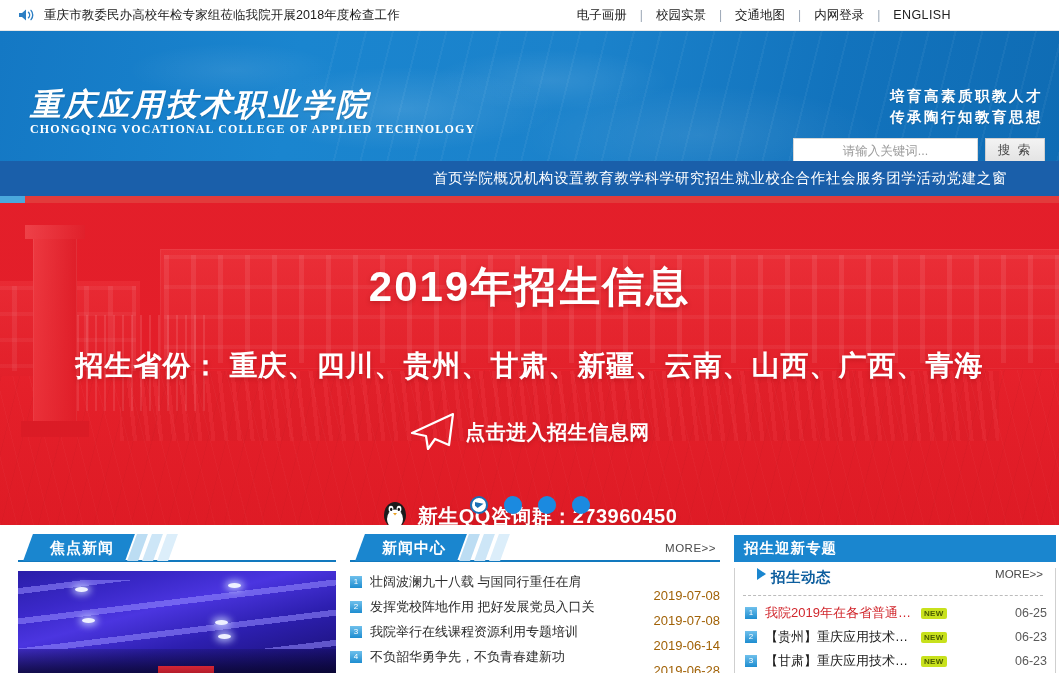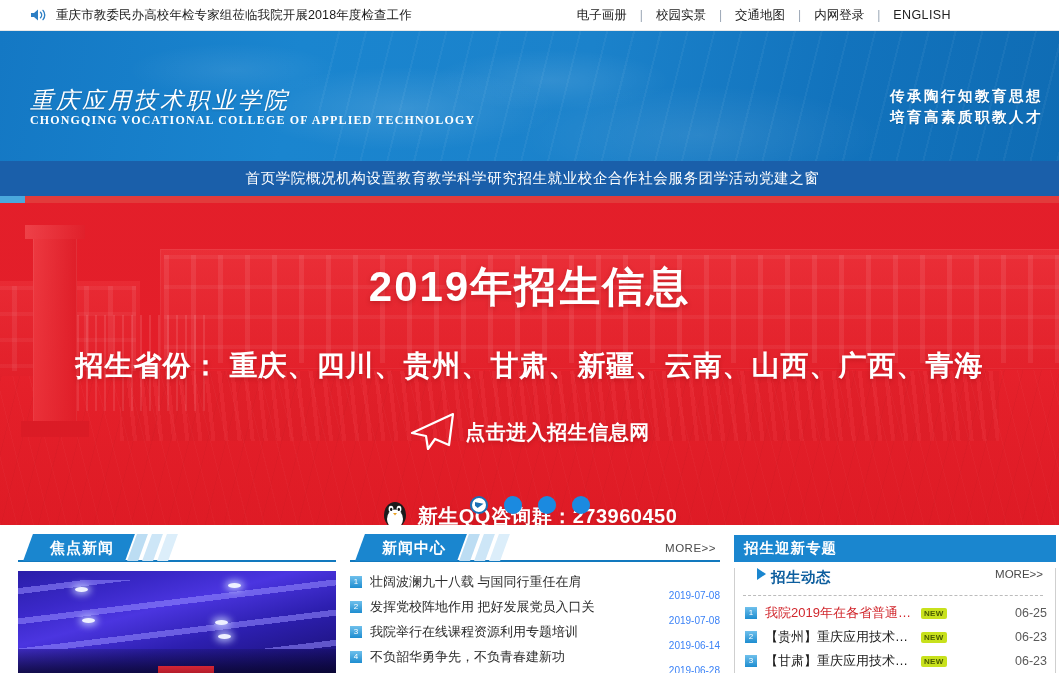--- a/index.html
+++ b/index.html
@@ -12,21 +12,21 @@
   }
 
   
   .topbar {
     height:31px;
     background:#ffffff;
     display:flex;
     align-items:center;
     border-bottom:1px solid #e8e8e8;
   }
-  .topbar-left { display:flex; align-items:center; padding-left:30px; }
+  .topbar-left { display:flex; align-items:center; padding-left:18px; }
   .speaker-icon { width:18px; height:14px; margin-right:8px; position:relative; display:inline-block; }
   .topbar-notice {
     font-size:12.5px;
     color:#1a1a1a;
     white-space:nowrap;
     letter-spacing:0.1px;
   }
   .topbar-right {
     margin-left:auto;
     display:flex;
@@ -80,21 +80,21 @@
     position:absolute; left:50%; top:42%; transform:translate(-50%,-50%);
   }
   .seal-text{
     position:absolute; left:0; right:0; top:60%;
     text-align:center; color:#fff; font-size:8.5px;
     font-weight:bold; letter-spacing:0.6px;
     font-family:"Liberation Serif",serif;
   }
   .logo-names { margin-left:12px; }
   .logo-cn {
-    color:#fff; font-size:23px; font-weight:normal;
+    color:#fff; font-size:31px; font-weight:bold;
     font-family:"Liberation Serif","DejaVu Serif",serif;
     letter-spacing:3px; line-height:1.05;
     text-shadow:0 1px 2px rgba(0,0,0,0.18);
     font-style:italic;
   }
   .logo-en {
     color:#fff; font-size:12px; font-weight:bold;
     letter-spacing:1.15px; 
     font-family:"Liberation Serif",serif;
     white-space:nowrap;
@@ -127,21 +127,21 @@
     cursor:pointer;
     font-family:"Liberation Sans",sans-serif;
   }
 
   
   .nav {
     height:35px; background:#1a5faa;
     display:flex; align-items:center;
     position:relative;
   }
-  .nav-inner{ display:flex; width:100%; padding:0 52px 0 58px; justify-content:center; }
+  .nav-inner{ display:flex; width:100%; padding:0 52px 0 58px; justify-content:flex-end; }
   .nav a {
     color:#fff; font-size:14.5px; text-decoration:none;
     white-space:nowrap; letter-spacing:0.6px;
     line-height:35px;
     font-weight:500;
   }
   .nav-rule { height:7px; background:#e23b3b; position:relative; }
   .nav-rule::before{
     content:""; position:absolute; left:0; top:0; width:25px; height:7px; background:#4aa8dd;
   }
@@ -319,21 +319,21 @@
   .num-badge{
     width:12px; height:12px; flex:none; margin-right:8px;
     background:linear-gradient(#6fc0ec,#1e8dd0);
     color:#fff; font-size:8px; line-height:12px; text-align:center;
     font-family:"Liberation Sans",sans-serif;
   }
   .news-title{
     flex:1; white-space:nowrap; overflow:hidden; text-overflow:ellipsis;
     text-decoration:none; color:#2b2b2b;
   }
-  .news-date{ color:#3b82f6; font-size:10px; margin-left:8px; font-family:"Liberation Sans",sans-serif;margin-top:27px; }
+  .news-date{ color:#a16207; font-size:13px; margin-left:8px; font-family:"Liberation Sans",sans-serif;margin-top:27px; }
 
   .zs-panel{ border:1px solid #cfcfcf; border-top:none; height:140px; }
   .zs-head{
     height:27px; background:#1a86cf; color:#fff;
     font-size:14.5px; font-weight:bold; letter-spacing:1px;
     display:flex; align-items:center; padding-left:10px;
   }
   .zs-sub{
     display:flex; align-items:flex-start; height:28px;
     border-bottom:1px dashed #bcbcbc; margin:6px 12px 0 8px;
@@ -386,22 +386,26 @@
 
 <div class="header">
   <div class="logo-area">
     <div class="logo-names">
       <div class="logo-cn">重庆应用技术职业学院</div>
       <div class="logo-en">CHONGQING VOCATIONAL COLLEGE OF APPLIED TECHNOLOGY</div>
     </div>
   </div>
   <div class="header-right">
     <div class="slogan">
+      <div>培育高素质职教人才</div>
       <div>传承陶行知教育思想</div>
-      <div>培育高素质职教人才</div>
+    </div>
+    <div class="searchbox">
+      <input class="search-input" type="text" placeholder="请输入关键词..." style="">
+      <button class="search-btn">搜 索</button>
     </div>
   </div>
 </div>
 
 <div class="nav">
   <div class="nav-inner">
     <a href="#">首页</a>
     <a href="#">学院概况</a>
     <a href="#">机构设置</a>
     <a href="#">教育教学</a>

